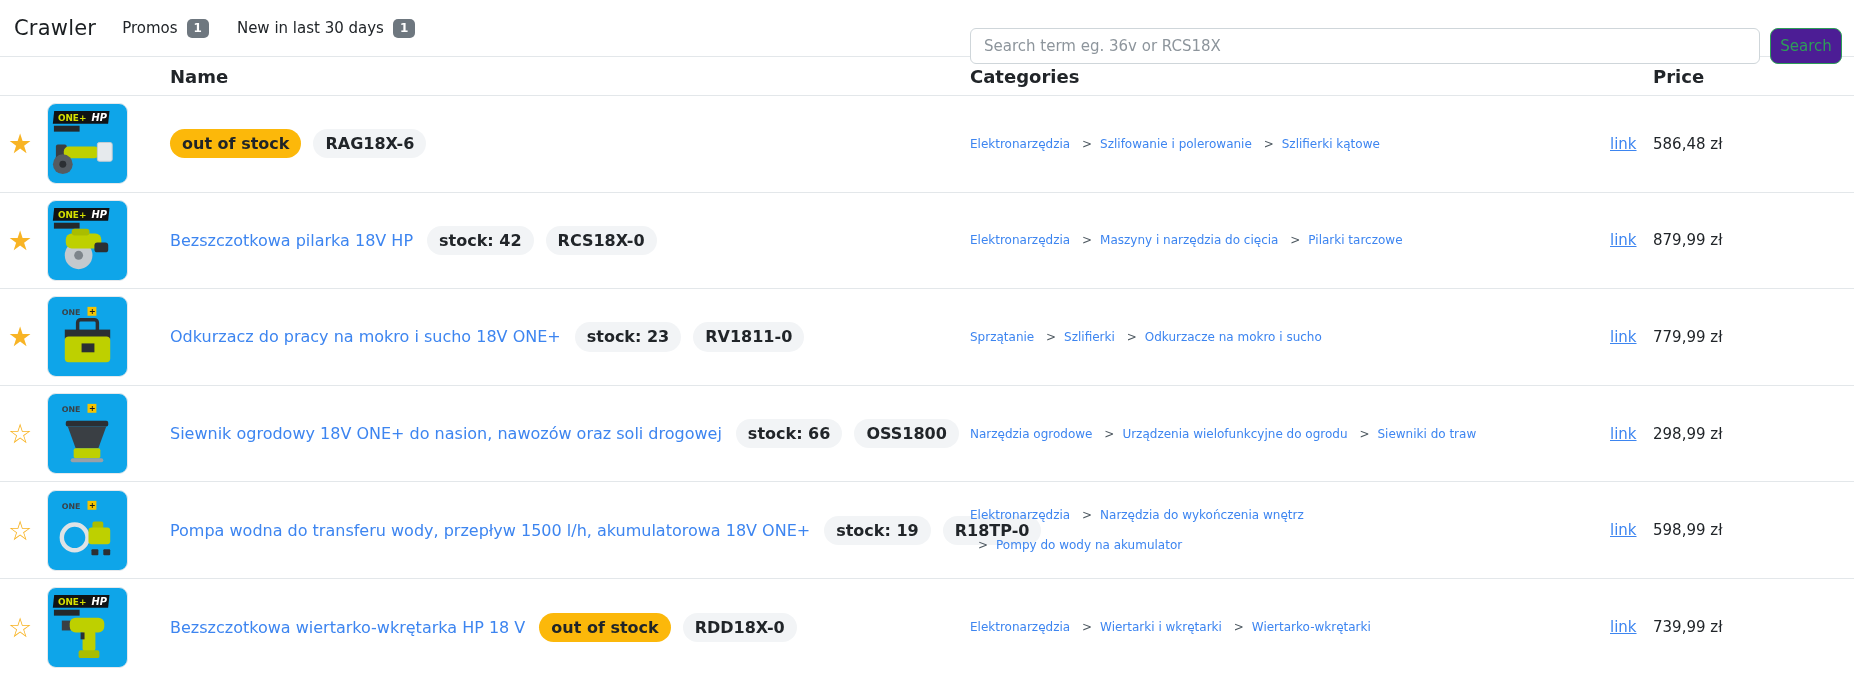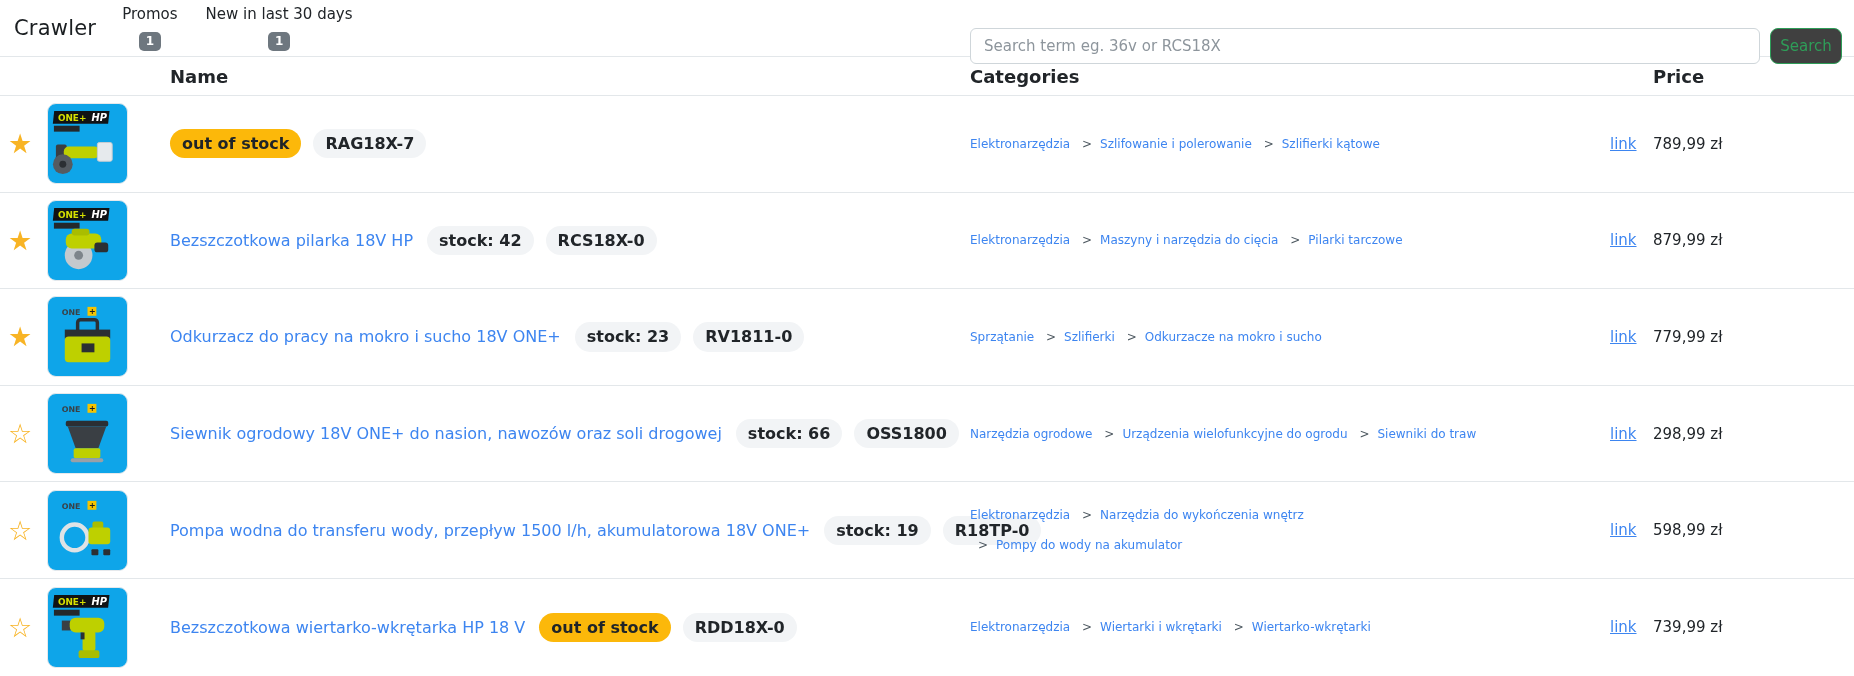--- a/index.html
+++ b/index.html
@@ -8,26 +8,26 @@
   }
   *{box-sizing:border-box;}
   html,body{margin:0;padding:0;}
   body{
     width:1854px;height:676px;overflow:hidden;background:#fff;
     font-family:"DejaVu Sans","Liberation Sans",sans-serif;color:var(--text);
   }
   
   .topbar{height:57px;display:flex;align-items:center;padding:0 12px 0 14px;border-bottom:1px solid var(--border);}
   .app-title{font-size:21px;font-weight:500;color:#1a1e21;margin-right:26px;letter-spacing:.2px;}
-  .nav-item{display:flex;align-items:center;gap:9px;margin-right:28px;font-size:15px;cursor:pointer;flex-direction:column;}
+  .nav-item{display:flex;align-items:center;gap:9px;margin-right:28px;font-size:15px;cursor:pointer;}
   .count-badge{background:var(--navbadge);color:#fff;font-size:12px;font-weight:bold;border-radius:5px;padding:2px 7px;line-height:15px;}
   .search-area{margin-left:auto;display:flex;align-items:center;gap:10px;margin-top:36px;}
   .search-input{width:790px;height:36px;border:1px solid #cfd6da;border-radius:6px;padding:0 13px;font-size:15px;color:var(--text);outline:none;font-family:inherit;}
   .search-input::placeholder{color:#8d959c;}
-  .search-btn{height:36px;width:72px;background:#404040;border:1.5px solid var(--green);color:var(--green);border-radius:8px;font-size:15px;cursor:pointer;font-family:inherit;}
+  .search-btn{height:36px;width:72px;background:#4c1d95;border:1.5px solid var(--green);color:var(--green);border-radius:8px;font-size:15px;cursor:pointer;font-family:inherit;}
   
   .grid{display:grid;grid-template-columns:40px 110px 810px 635px 55px 1fr;}
   .thead{height:39px;border-bottom:1px solid var(--border);}
   .th{display:flex;align-items:center;font-weight:bold;font-size:18px;}
   .col-name{padding-left:20px;}
   .col-cats{padding-left:10px;}
   .col-link{padding-left:15px;}
   .col-price{padding-left:3px;padding-right:20px;}
   .row{height:96.6px;}
   .row:not(:last-child){border-bottom:1px solid var(--border);}
@@ -94,30 +94,30 @@
             <rect x="8" y="41" width="11" height="15" rx="2" fill="#3a3f44"></rect>
      <rect x="16" y="43" width="36" height="12" rx="5" fill="#bed000"></rect>
      <circle cx="15" cy="61" r="10" fill="#555b61"></circle>
             <circle cx="15" cy="61" r="3.5" fill="#2b2f33"></circle>
      <rect x="50" y="39" width="15" height="19" rx="2" fill="#e6eaed" stroke="#c6ccd1"></rect>
           </svg>
         </div>
     </div>
     <div class="cell col-name">
       <span class="pill warn">out of stock</span>
-      <span class="pill neutral">RAG18X-7</span>
+      <span class="pill neutral">RAG18X-6</span>
     </div>
     <div class="cell col-cats">
       <div class="cats"><a class="cat">Elektronarzędzia</a> <span class="sep-group"><span class="sep">&gt;</span><a class="cat">Szlifowanie i polerowanie</a></span> <span class="sep-group"><span class="sep">&gt;</span><a class="cat">Szlifierki kątowe</a></span></div>
     </div>
     <div class="cell col-link">
       <a class="plink">link</a>
     </div>
     <div class="cell col-price">
-      <span class="price">789,99 zł</span>
+      <span class="price">586,48 zł</span>
     </div>
   </div>
   <div class="row grid">
     <div class="cell col-star">
       <span class="star">★</span>
     </div>
     <div class="cell col-img">
       <div class="imgbox">
           <svg width="79" height="79" viewBox="0 0 80 80" xmlns="http://www.w3.org/2000/svg">
     <g>

